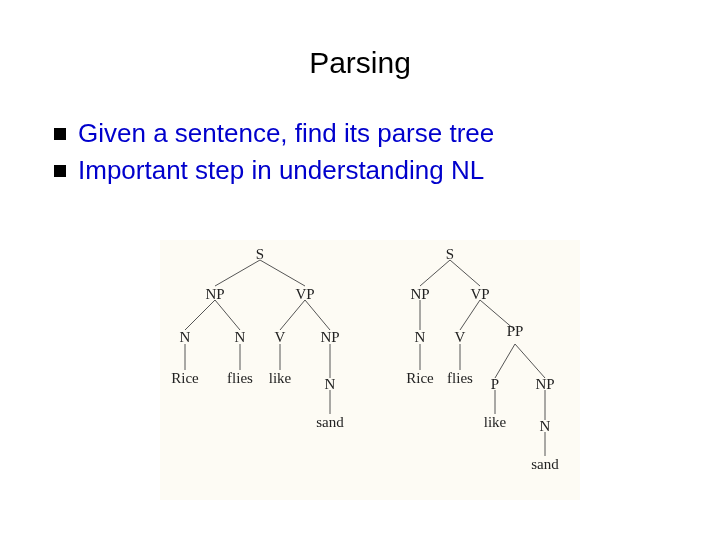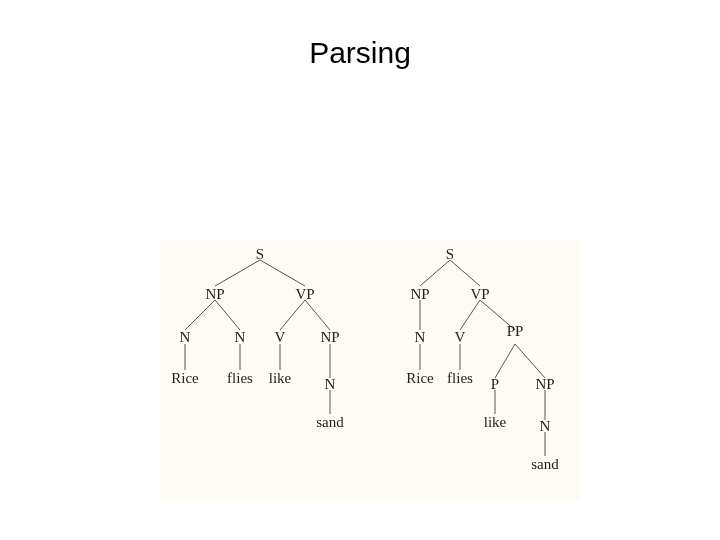--- a/index.html
+++ b/index.html
@@ -11,21 +11,21 @@
     font-family: Arial, Helvetica, sans-serif;
     color: #000;
   }
   .slide {
     position: relative;
     width: 720px;
     height: 540px;
   }
   .title {
     position: absolute;
-    top: 36px;
+    top: 46px;
     left: 0;
     width: 100%;
     text-align: center;
     font-size: 30px;
   }
   .bullets {
     position: absolute;
     top: 118px;
     left: 54px;
   }
@@ -70,20 +70,30 @@
     stroke-width: 1;
   }
 </style>
 </head>
 <body>
 
 <div class="slide">
 
   <div class="title">Parsing</div>
 
+  <div class="bullets">
+    <div class="bullet">
+      <div class="sq"></div>
+      <div class="txt">Given a sentence, find its parse tree</div>
+    </div>
+    <div class="bullet">
+      <div class="sq"></div>
+      <div class="txt">Important step in understanding NL</div>
+    </div>
+  </div>
 
   <div class="trees">
 
     <svg width="420" height="260">
 
       <line x1="100" y1="20" x2="55" y2="46"></line>
       <line x1="100" y1="20" x2="145" y2="46"></line>
       <line x1="55" y1="60" x2="25" y2="90"></line>
       <line x1="55" y1="60" x2="80" y2="90"></line>
       <line x1="145" y1="60" x2="120" y2="90"></line>

